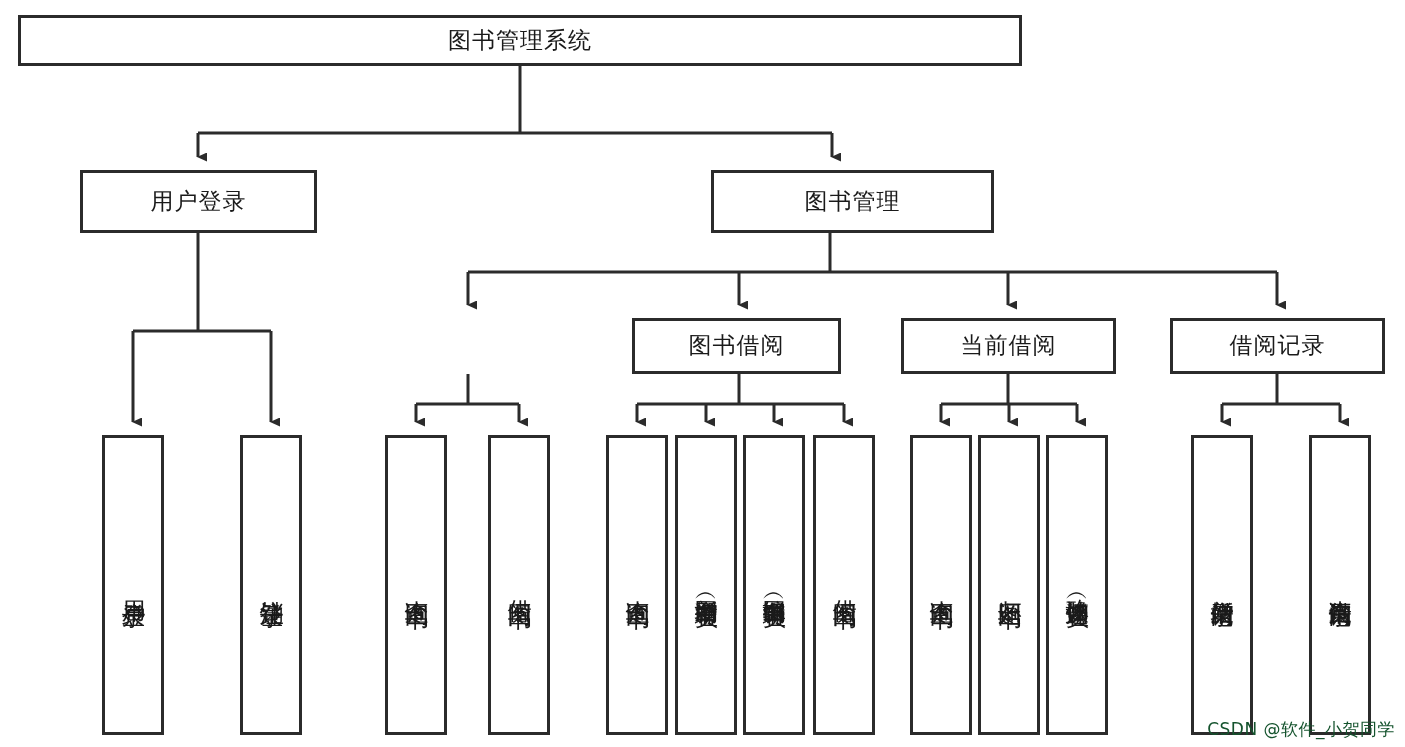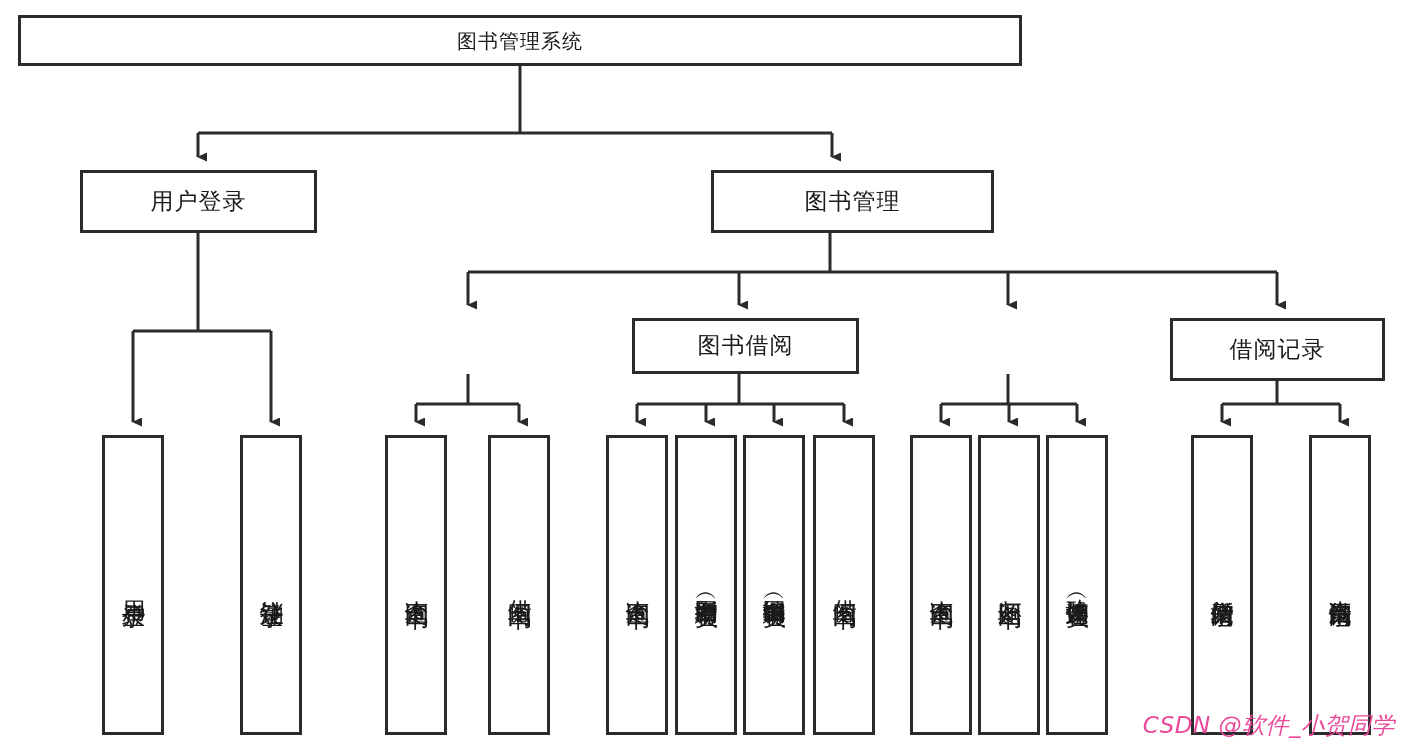--- a/index.html
+++ b/index.html
@@ -35,21 +35,21 @@
     align-items: center;
     justify-content: center;
     color: #1a1a1a;
   }
   .node.horiz {
     font-size: 23px;
     line-height: 1.1;
     letter-spacing: 1px;
   }
   .node.root {
-    font-size: 20px;
+    font-size: 23px;
     border-width: 3px;
   }
   .node.leaf {
     align-items: center;
     justify-content: center;
     padding: 6px 0;
   }
   .vtext {
     writing-mode: vertical-rl;
     text-orientation: upright;
@@ -61,25 +61,24 @@
   }
   .vtext.tall {
     font-size: 23px;
     line-height: 1.28;
     letter-spacing: 1px;
   }
   .watermark {
     position: absolute;
     right: 10px;
     bottom: 6px;
-    font-size: 23px;
-    color: #ec4899;
+    font-size: 17px;
+    color: #14532d;
     letter-spacing: 0.5px;
     white-space: nowrap;
-    font-style: italic;
   }
 </style>
 </head>
 <body>
 
 <div id="canvas">
 
   <svg class="wires" viewBox="0 0 1405 747" xmlns="http://www.w3.org/2000/svg">
     <defs>
       <marker id="arrow" markerWidth="9" markerHeight="10" refX="4.5" refY="9" orient="auto" markerUnits="userSpaceOnUse">
@@ -134,24 +133,27 @@
     <span>图书管理系统</span>
   </div>
 
   <div class="node horiz" style="left:80px; top:170px; width:237px; height:63px;">
     <span>用户登录</span>
   </div>
   <div class="node horiz" style="left:711px; top:170px; width:283px; height:63px;">
     <span>图书管理</span>
   </div>
 
-  <div class="node horiz" style="left:632px; top:318px; width:227px; height:56px;">
+  <div class="node horiz" style="left:632px; top:318px; width:209px; height:56px;">
     <span>图书借阅</span>
   </div>
-  <div class="node horiz" style="left:1170px; top:318px; width:215px; height:63px;">
+  <div class="node horiz" style="left:901px; top:318px; width:215px; height:56px;">
+    <span>当前借阅</span>
+  </div>
+  <div class="node horiz" style="left:1170px; top:318px; width:215px; height:56px;">
     <span>借阅记录</span>
   </div>
 
   <div class="node leaf" style="left:102px; top:435px; width:62px; height:300px;">
     <span class="vtext">用户登录</span>
   </div>
   <div class="node leaf" style="left:240px; top:435px; width:62px; height:300px;">
     <span class="vtext">注销登录</span>
   </div>
 

